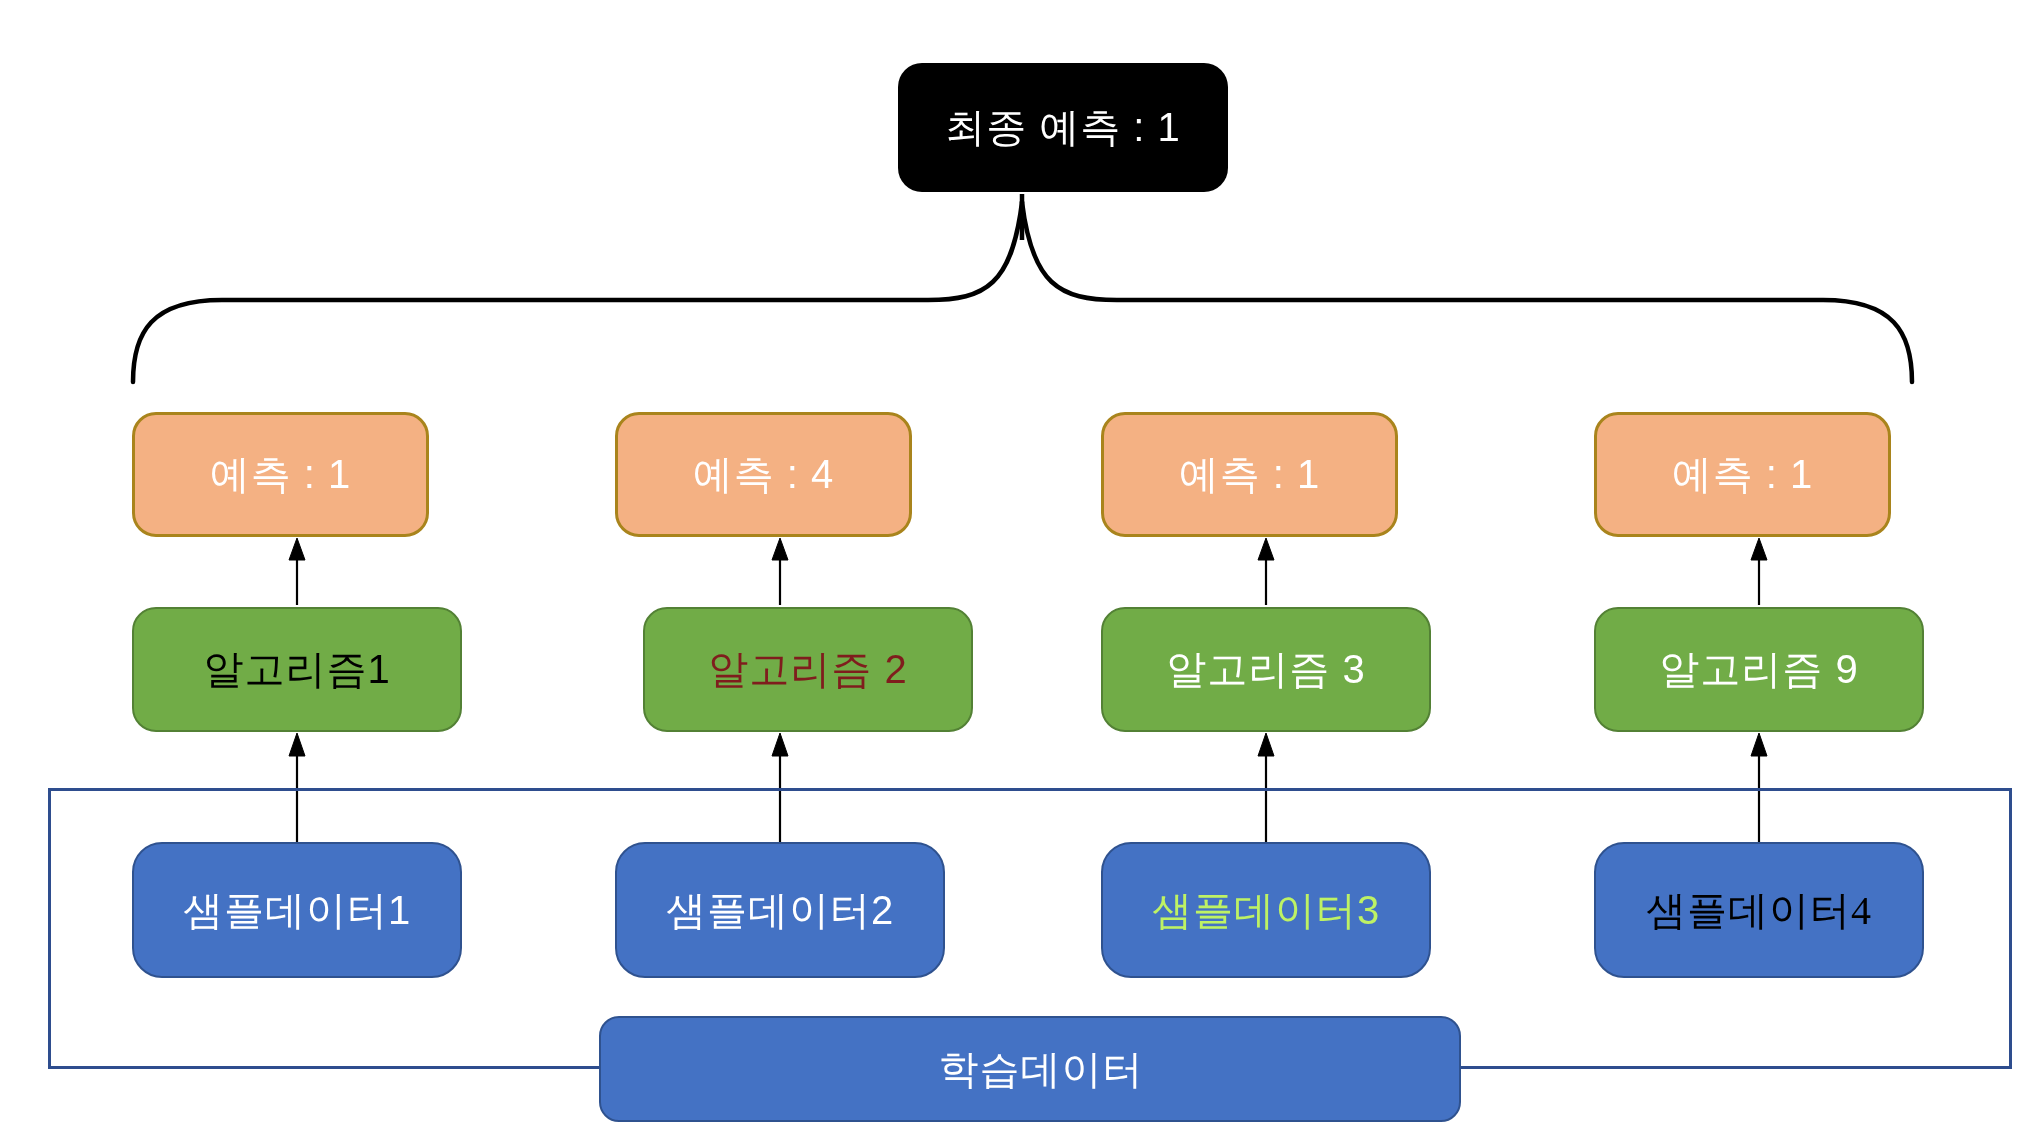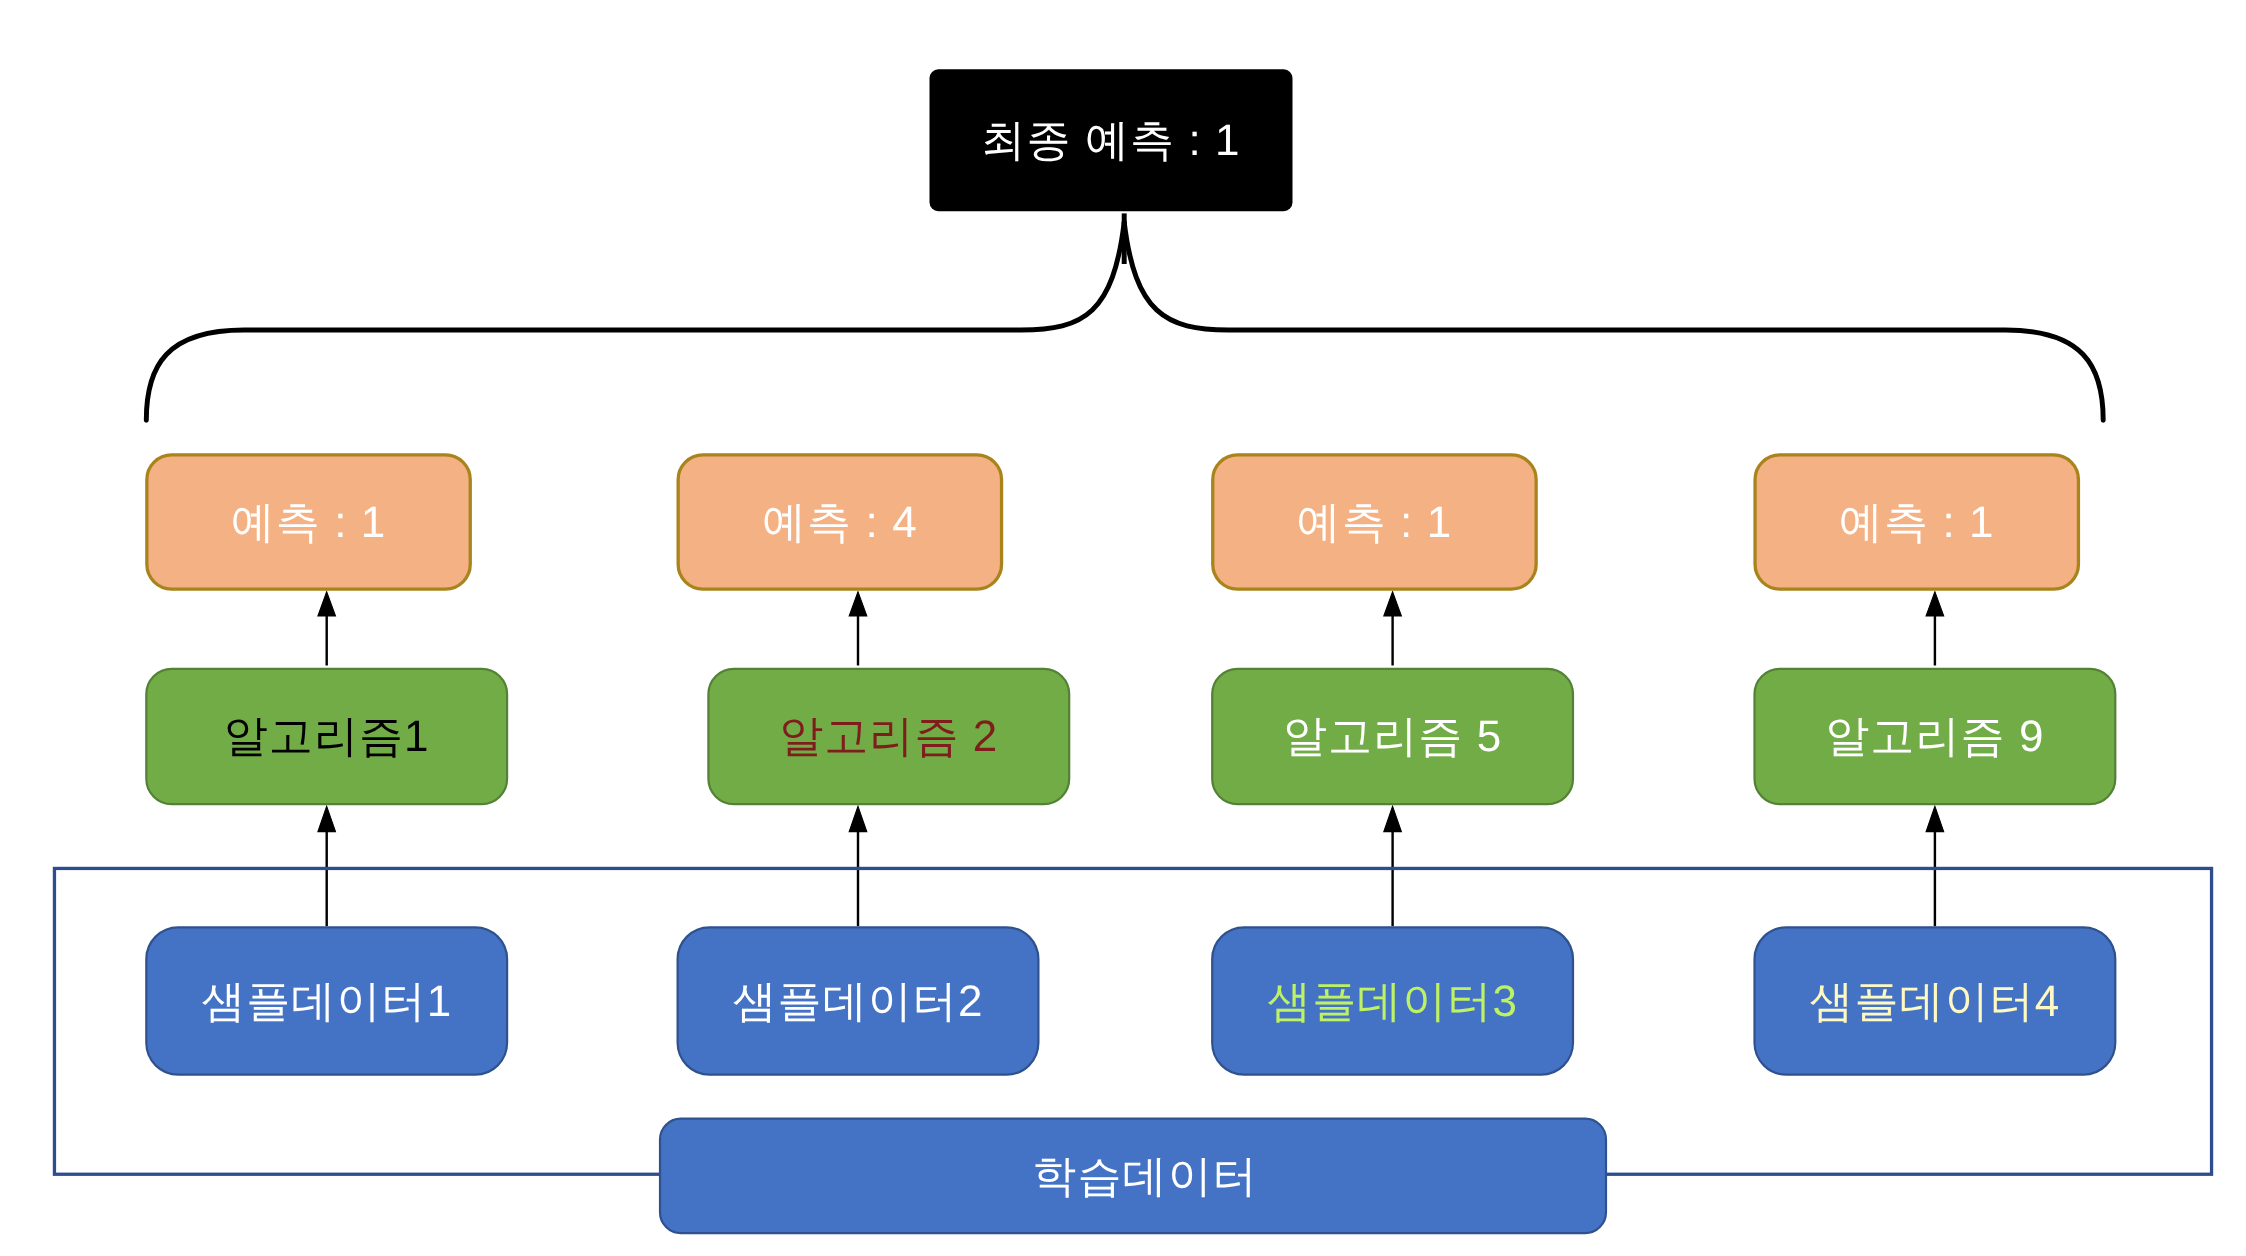--- a/index.html
+++ b/index.html
@@ -13,23 +13,23 @@
   .node{
     position:absolute;
     display:flex;align-items:center;justify-content:center;
     color:#ffffff;
     font-size:40px;
     letter-spacing:1px;
     box-sizing:border-box;
     white-space:nowrap;
   }
   .final{
-    left:845px;top:63px;width:330px;height:129px;
+    left:898px;top:63px;width:330px;height:129px;
     background:var(--c-final-bg);
-    border-radius:8px;
+    border-radius:24px;
   }
   .pred{
     top:412px;width:297px;height:125px;
     background:var(--c-pred-fill);
     border:3px solid var(--c-pred-border);
     border-radius:24px;
   }
   .algo{
     top:607px;width:330px;height:125px;
     background:var(--c-algo-fill);
@@ -96,23 +96,23 @@
 
   <div class="node final" style="color: rgb(255, 255, 255);">최종 예측 : 1</div>
 
   <div class="node pred col1" style="color: rgb(255, 255, 255);">예측 : 1</div>
   <div class="node pred col2" style="color: rgb(255, 255, 255);">예측 : 4</div>
   <div class="node pred col3" style="color: rgb(255, 255, 255);">예측 : 1</div>
   <div class="node pred col4" style="color: rgb(255, 255, 255);">예측 : 1</div>
 
   <div class="node algo col1" style="color: #000000;">알고리즘1</div>
   <div class="node algo col2" style="color: #7f1d1d; margin-left: 28px;">알고리즘 2</div>
-  <div class="node algo col3" style="color: rgb(255, 255, 255);">알고리즘 5</div>
+  <div class="node algo col3" style="color: rgb(255, 255, 255);">알고리즘 3</div>
   <div class="node algo col4" style="color: rgb(255, 255, 255);">알고리즘 9</div>
 
   <div class="node sample col1" style="color: rgb(255, 255, 255);">샘플데이터1</div>
   <div class="node sample col2" style="color: rgb(255, 255, 255);">샘플데이터2</div>
   <div class="node sample col3" style="color: #bef264;">샘플데이터3</div>
-  <div class="node sample col4" style="color: #fef9c3;">샘플데이터4</div>
+  <div class="node sample col4" style="color: #000000; font-family: Liberation Serif, serif;">샘플데이터4</div>
 
   <div class="node train" style="color: rgb(255, 255, 255); padding-left: 22px;">학습데이터</div>
 
 </div>
 
 </body></html>

